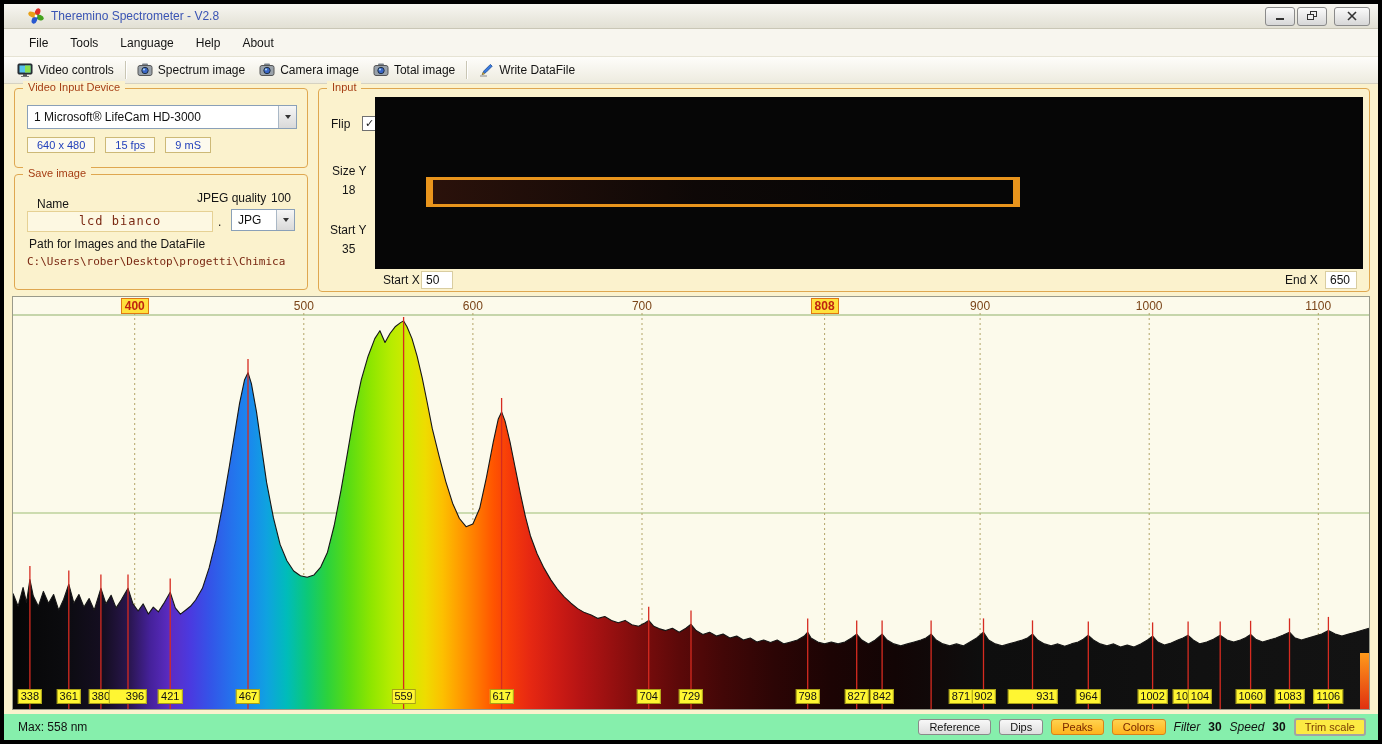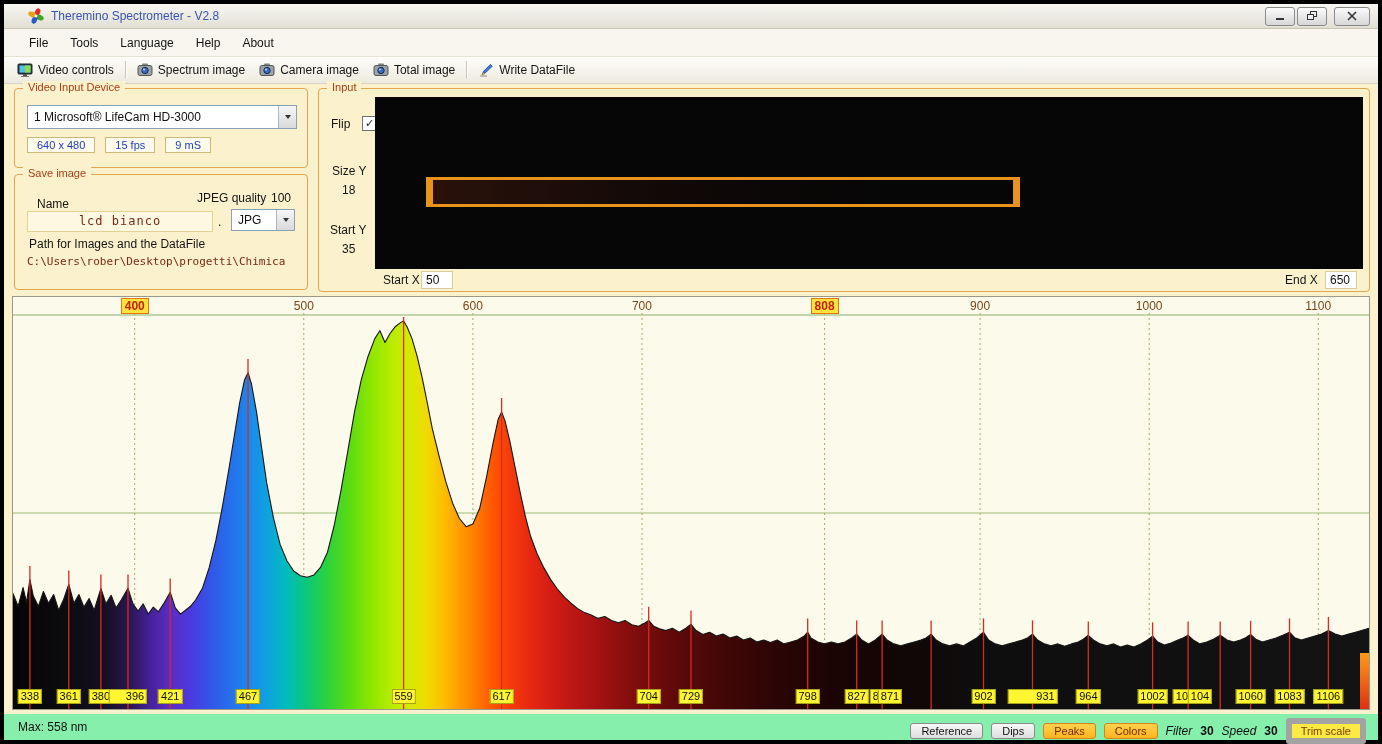--- a/index.html
+++ b/index.html
@@ -71,21 +71,21 @@
   .peak-label{position:absolute;bottom:5px;transform:translateX(-50%);background:#fff632;border:1px solid #a8a018;
               color:#111;font-size:11px;line-height:13px;padding:0 2px;white-space:nowrap;}
 
   
   .statusbar{position:absolute;left:0;top:710px;width:100%;height:26px;background:#86efac;text-align:center;}
   .max-text{position:absolute;left:14px;top:6px;font-size:12px;color:#111;}
   .status-right{position:absolute;right:12px;top:4px;display:flex;align-items:center;gap:8px;}
   .sbtn{font-size:11px;padding:1px 10px;border:1px solid #8a8a8a;border-radius:3px;
         background:linear-gradient(#f8f8f8,#dedede);color:#111;white-space:nowrap;}
   .sbtn.active{background:linear-gradient(#ffd24e,#ffb41e);border-color:#d8821a;color:#7a2800;}
-  .trim-btn{font-size:11px;padding:1px 9px;border:6px solid #a3a3a3;border-radius:3px;background:#fcea43;color:#7a3c00;white-space:nowrap;}
+  .trim-btn{font-size:11px;padding:1px 9px;border:2px solid #a3a3a3;border-radius:3px;background:#fcea43;color:#7a3c00;white-space:nowrap;}
   .sb-label{font-size:12px;color:#111;font-style:italic;}
   .sb-value{font-size:12px;color:#111;font-weight:bold;}
 </style>
 </head>
 <body>
 
 <div class="window">
 
   <div class="titlebar">
     <span class="app-icon">
@@ -340,21 +340,21 @@
         <div class="peak-label" style="left: 114.973px; padding-left: 16px;">396</div>
         <div class="peak-label" style="left: 157.242px;">421</div>
         <div class="peak-label" style="left: 235.017px;">467</div>
         <div class="peak-label" style="left: 390.569px;">559</div>
         <div class="peak-label" style="left: 488.633px;">617</div>
         <div class="peak-label" style="left: 635.731px;">704</div>
         <div class="peak-label" style="left: 678px;">729</div>
         <div class="peak-label" style="left: 794.663px;">798</div>
         <div class="peak-label" style="left: 843.696px;">827</div>
         <div class="peak-label" style="left: 869.057px;">842</div>
-        <div class="peak-label" style="left: 877px;">871</div>
+        <div class="peak-label" style="left: 948px;">871</div>
         <div class="peak-label" style="left: 970.504px;">902</div>
         <div class="peak-label" style="left: 1019.54px; padding-left: 28px;">931</div>
         <div class="peak-label" style="left: 1075.33px;">964</div>
         <div class="peak-label" style="left: 1139.58px;">1002</div>
         <div class="peak-label" style="left: 1175.09px;">1023</div>
         <div class="peak-label" style="left: 1187px; margin-top: 32px;">104</div>
         <div class="peak-label" style="left: 1237.65px;">1060</div>
         <div class="peak-label" style="left: 1276.53px;">1083</div>
         <div class="peak-label" style="left: 1315.42px;">1106</div>
       </div>

